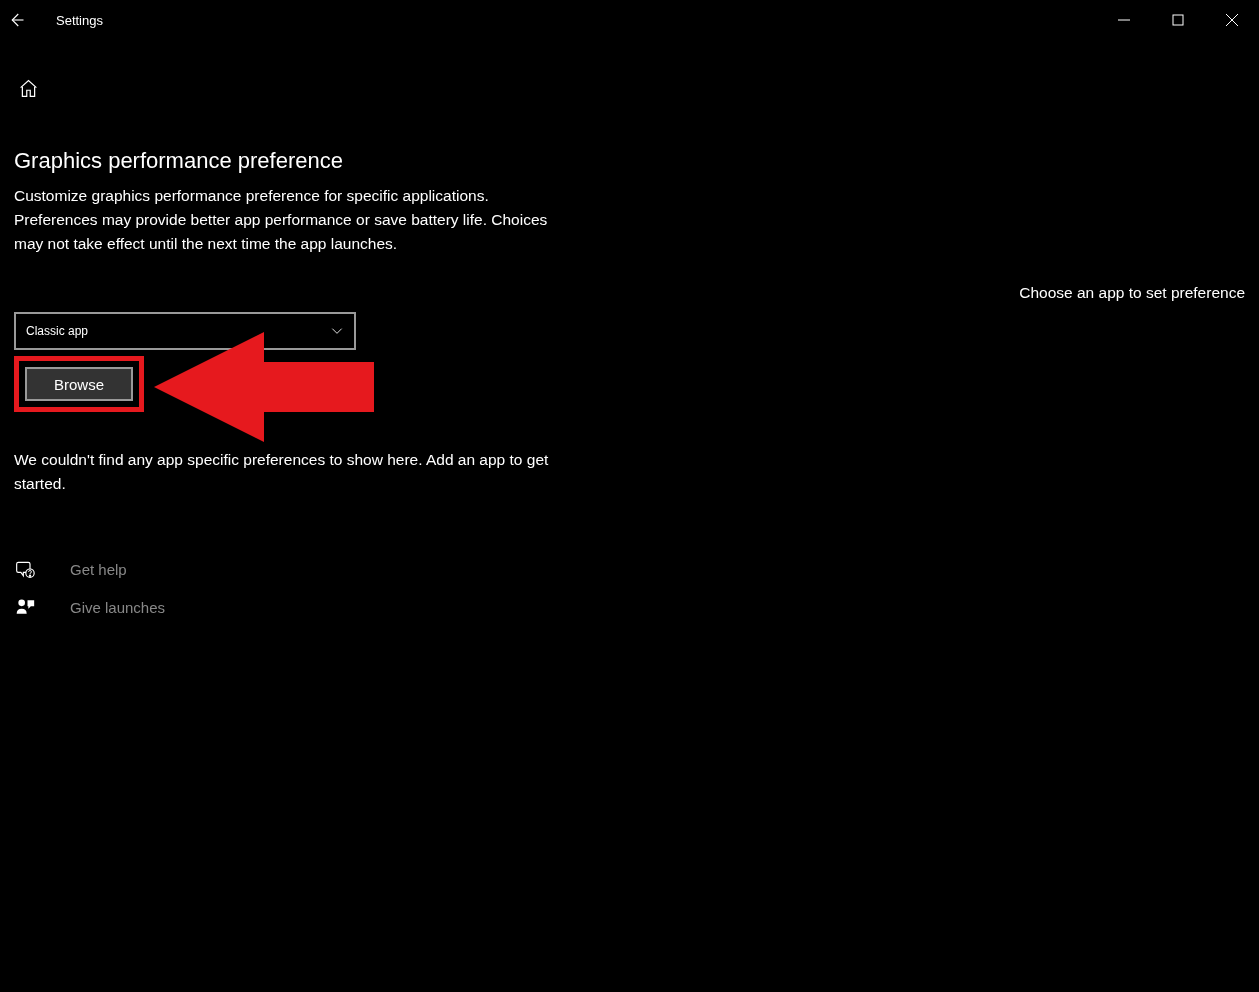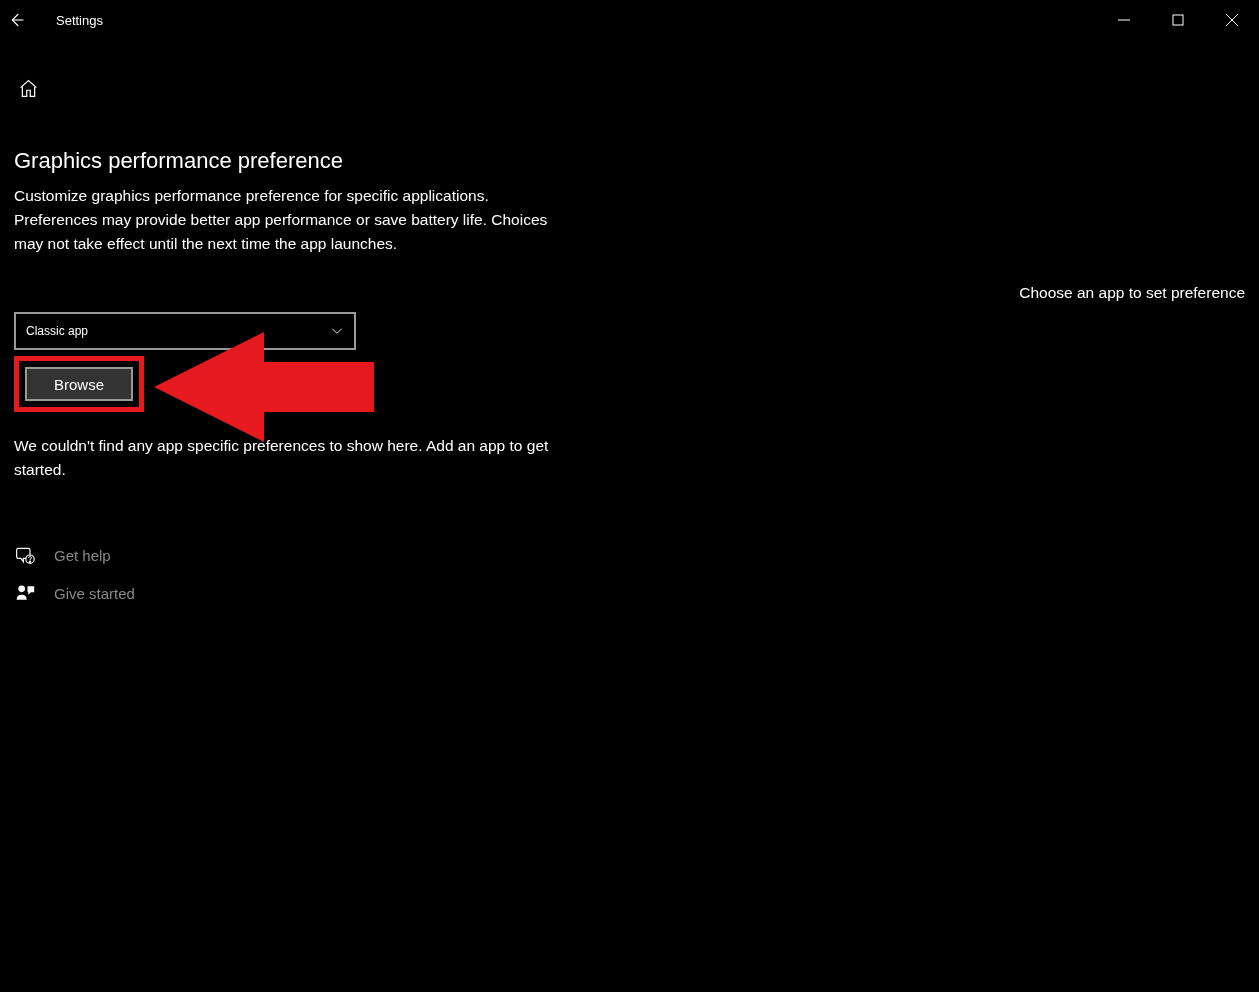--- a/index.html
+++ b/index.html
@@ -100,21 +100,21 @@
       padding: 0 10px;
       cursor: pointer;
       margin-bottom: 6px;
     }
     .dropdown-val {
       font-size: 12px;
     }
     .browse-wrap {
       position: relative;
       display: inline-block;
-      margin-bottom: 22px;
+      margin-bottom: 36px;
     }
     .browse-outline {
       border: 5px solid #e6191e;
       padding: 6px;
       display: inline-block;
     }
     .browse-btn {
       width: 108px;
       height: 34px;
       background: #333;
@@ -138,21 +138,21 @@
       margin-bottom: 62px;
     }
     .help-links {
       display: flex;
       flex-direction: column;
       gap: 16px;
     }
     .help-link {
       display: flex;
       align-items: center;
-      gap: 18px;
+      gap: 34px;
       cursor: pointer;
     }
     .help-link .icon-slot {
       width: 22px;
       height: 22px;
       display: flex;
       align-items: center;
       justify-content: center;
     }
     .help-text {
@@ -244,17 +244,17 @@
       <span class="help-text">Get help</span>
     </div>
     <div class="help-link">
       <span class="icon-slot">
         <svg width="20" height="20" viewBox="0 0 24 24" fill="#fff">
           <circle cx="8" cy="7" r="4"></circle>
           <path d="M2 20 Q2 14 8 14 Q14 14 14 20 Z"></path>
           <path d="M15 4 H23 V11 H19 L16 14 V11 H15 Z" fill="#fff"></path>
         </svg>
       </span>
-      <span class="help-text">Give started</span>
+      <span class="help-text">Give launches</span>
     </div>
   </div>
 
 </div>
 
 </body></html>

